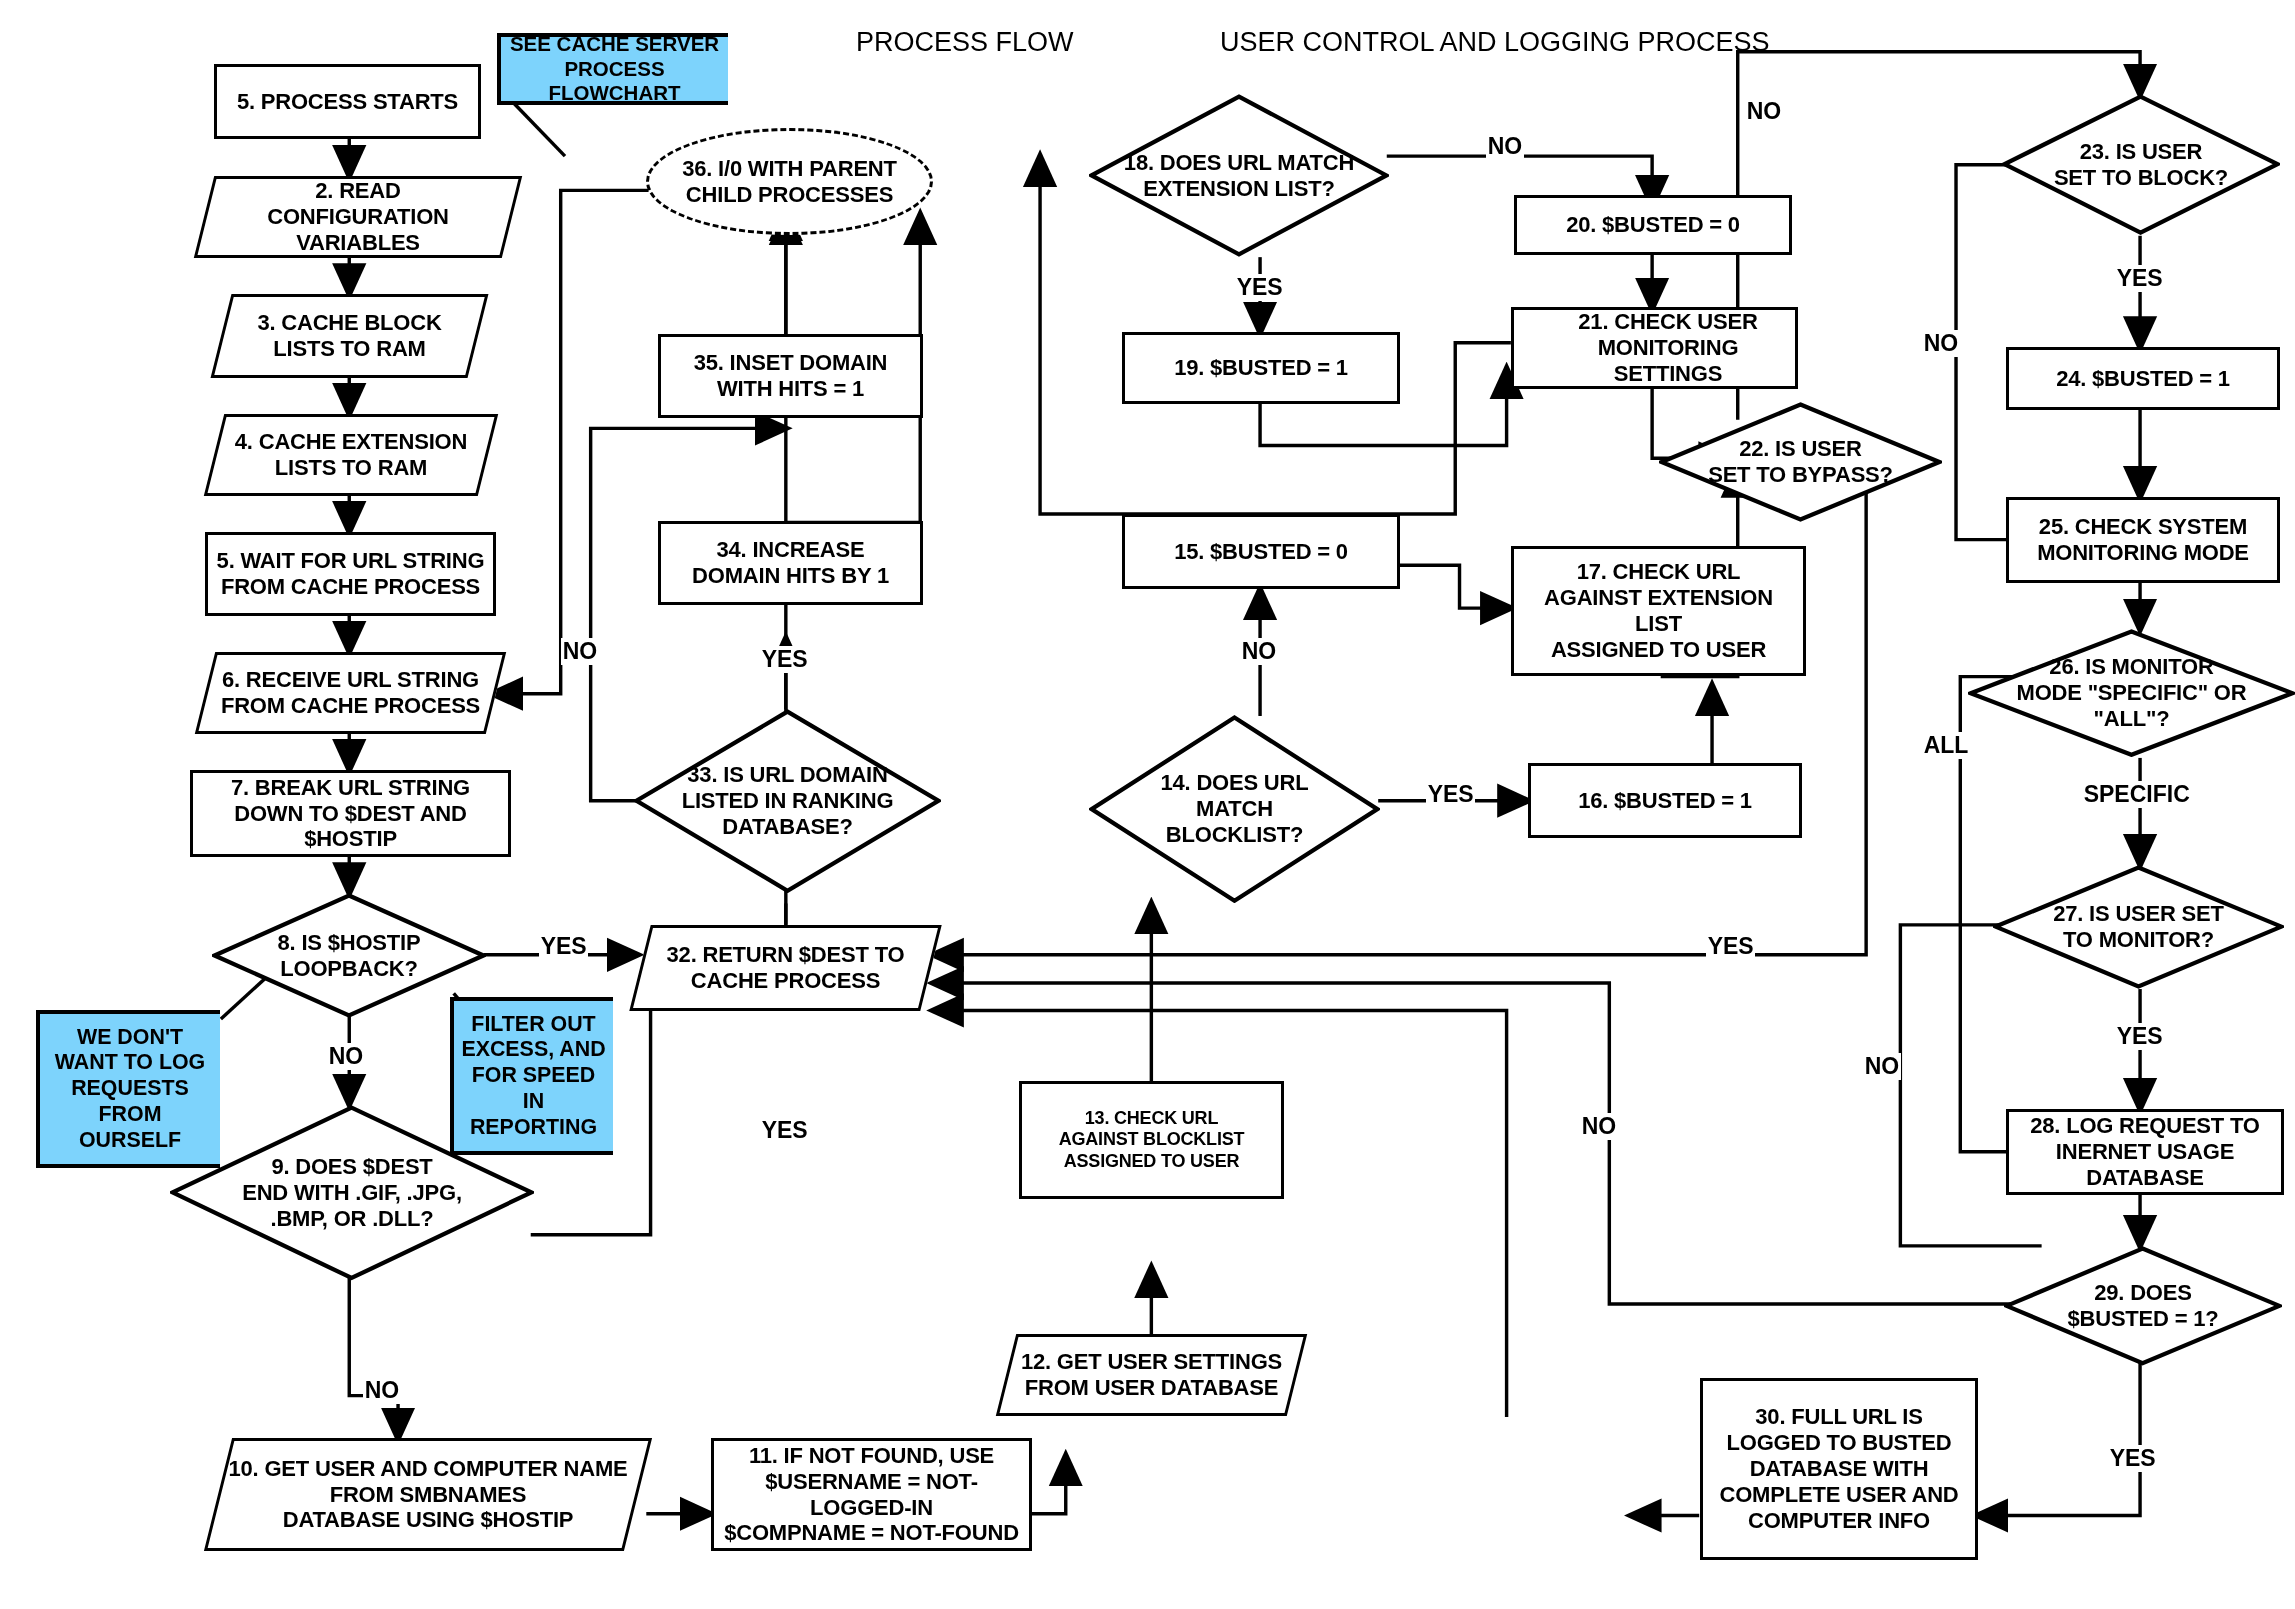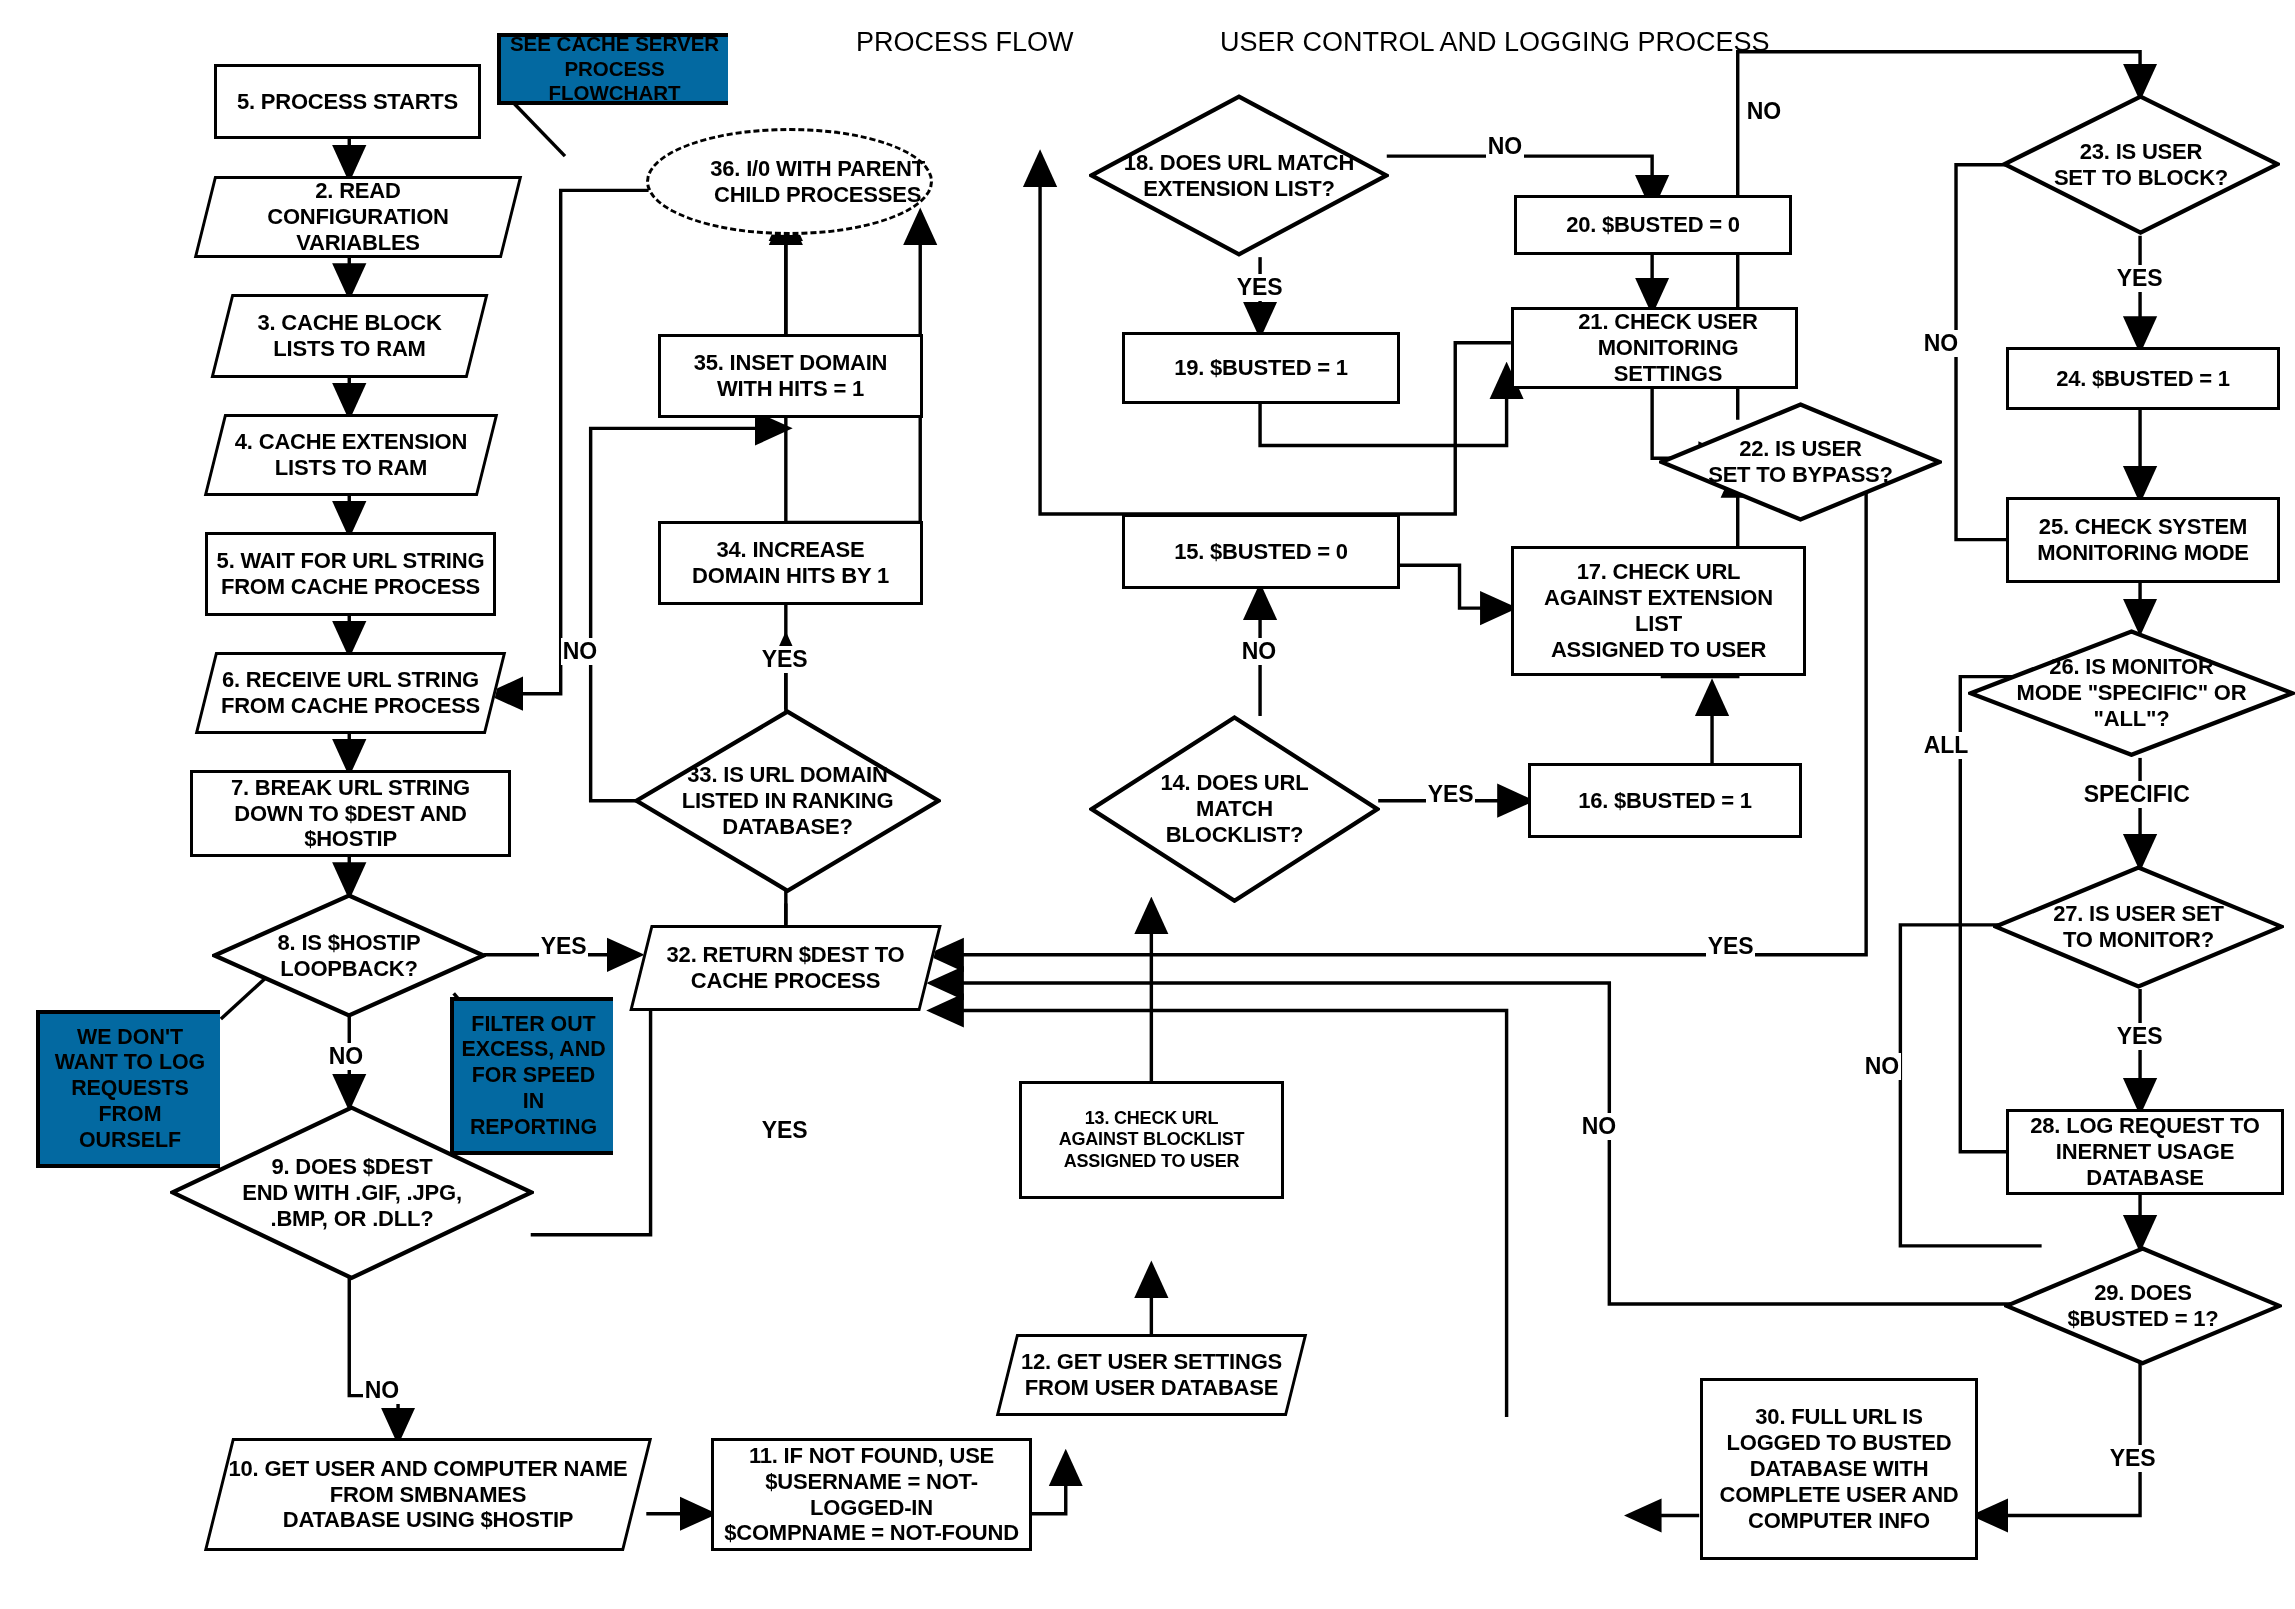--- a/index.html
+++ b/index.html
@@ -44,32 +44,31 @@
   .diam .dbg{
     position:absolute; inset:0; z-index:-1;
   }
   .diam > .txt{ position:relative; z-index:2; }
 
   
   .ellip{
     border:3.4px dashed #000;
     border-radius:50%;
     background:#fff;
-    justify-content:flex-end;
   }
 
   
   .annot{
     position:absolute;
     box-sizing:border-box;
     border-left:4.3px solid #000;
     border-top:4.3px solid #000;
     border-bottom:4.3px solid #000;
     border-right:0;
-    background:#0369a1;
+    background:#7dd3fc;
     display:flex;align-items:center;justify-content:center;
     text-align:center;
     font-weight:bold;
     color:#000;
     line-height:1.2;
     z-index:6;
   }
   .annot .txt{ white-space:pre-line; padding:0 6.8px; }
 
   

